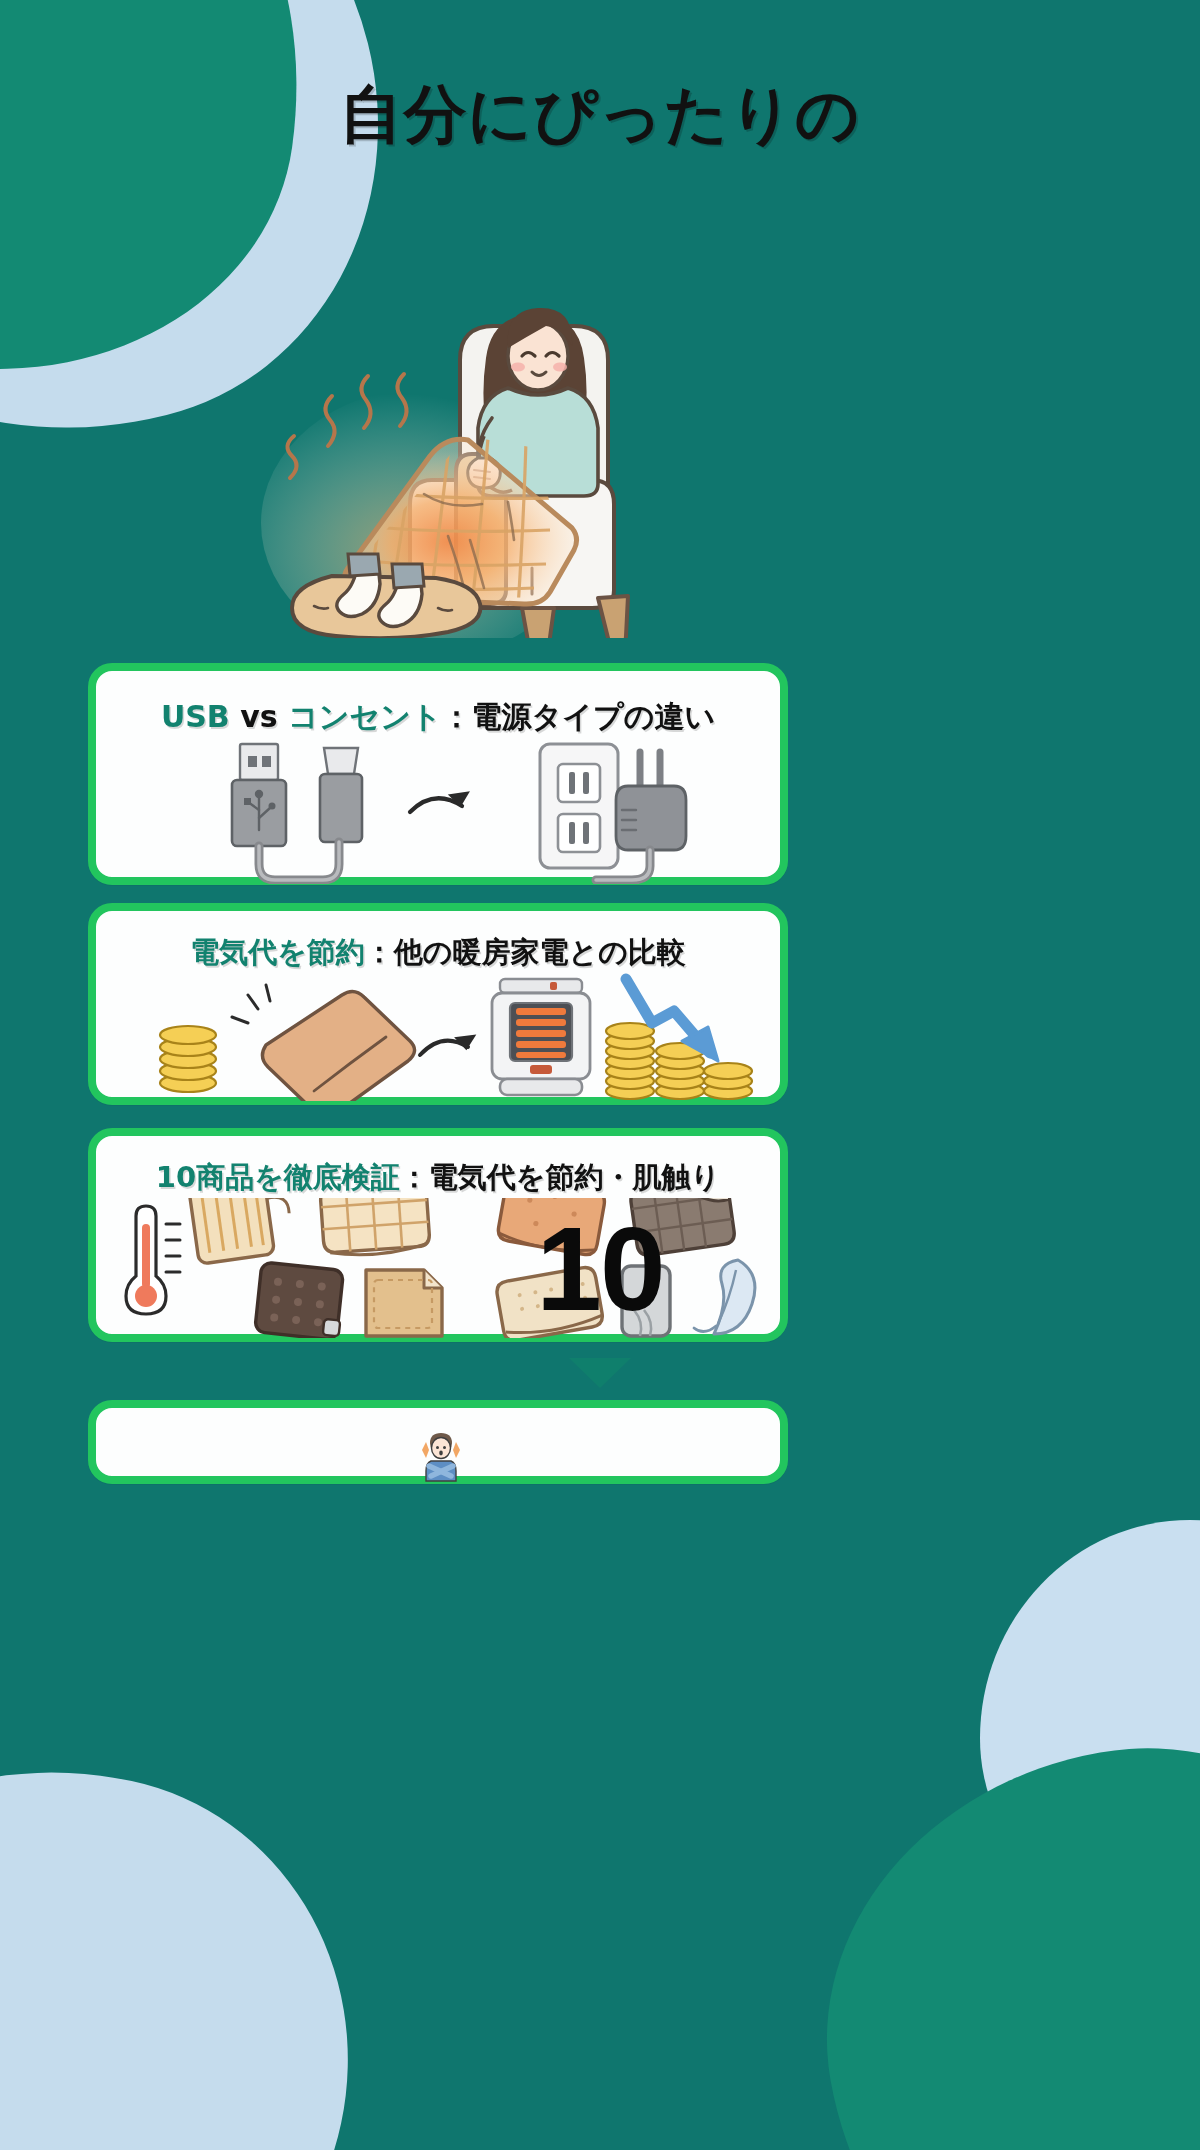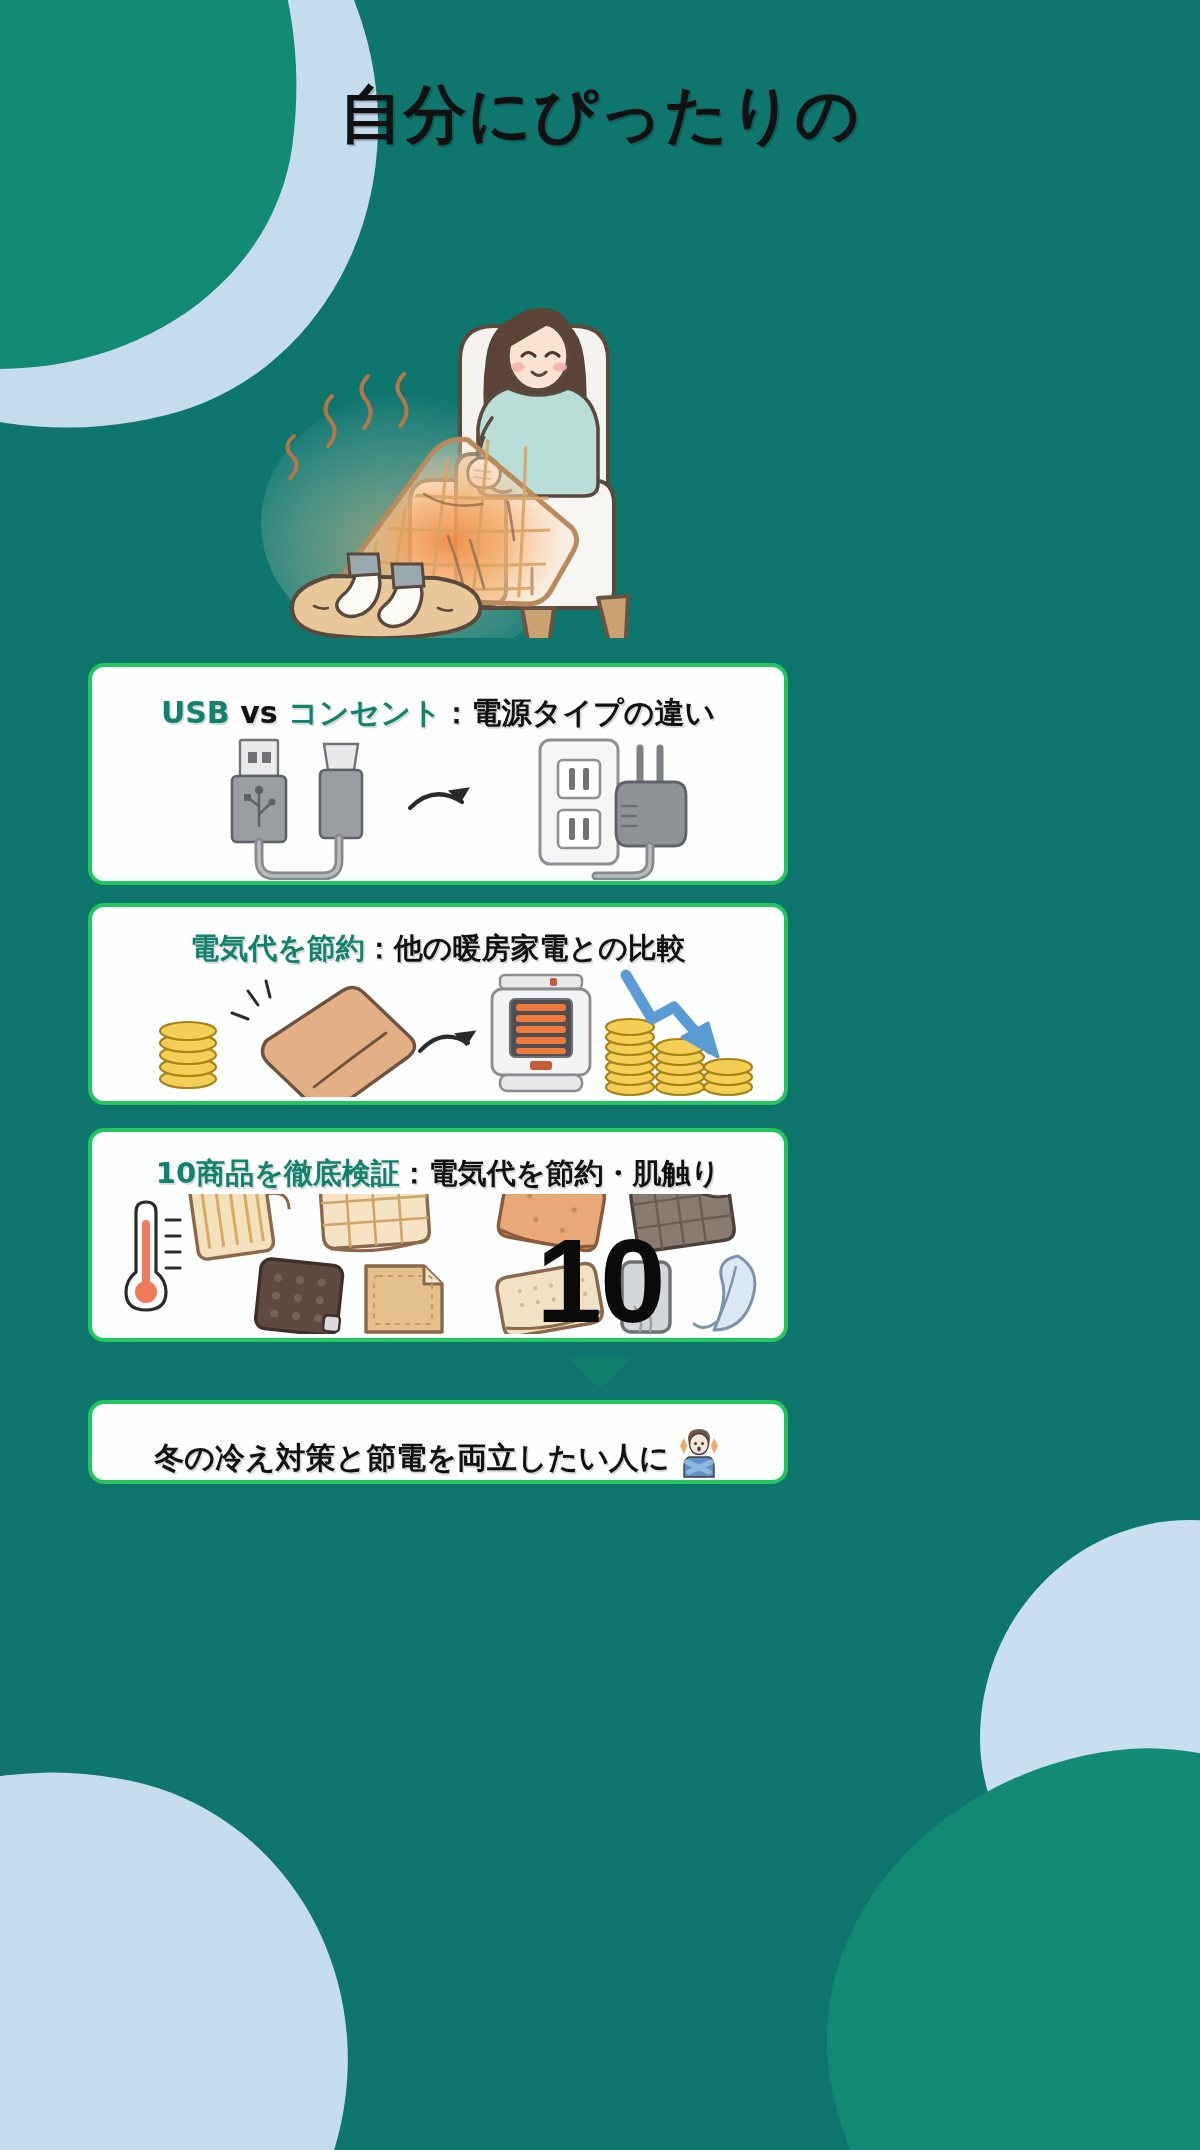--- a/index.html
+++ b/index.html
@@ -58,21 +58,21 @@
 
   
   .hero{
     position:absolute;top:268px;left:236px;width:470px;height:370px;z-index:4;
   }
   .hero svg{display:block;}
 
   
   .card{
     position:absolute;left:88px;width:700px;
-    border:4px solid #22c55e;border-radius:16px;
+    border:8px solid #22c55e;border-radius:24px;
     background:#fdfefe;box-sizing:border-box;z-index:5;
     box-shadow:0 1px 0 rgba(0,0,0,0.04);
   }
   .card-title{
     text-align:center;font-weight:bold;color:#111;
     font-family:"DejaVu Sans","Liberation Sans",sans-serif;
     white-space:nowrap;
     text-shadow:1.5px 1.5px 0 rgba(0,0,0,0.15);
   }
   .card-title .accent{color:#12826f;}
@@ -96,21 +96,21 @@
     border-left:31px solid transparent;
     border-right:31px solid transparent;
     border-top:30px solid #0f7f6c;
     z-index:5;
   }
 
   .big-ten{
     position:absolute;left:50%;top:1210px;transform:translateX(-50%);
     font-size:118px;font-weight:bold;color:#0a0a0a;line-height:1;
     font-family:"Liberation Sans","DejaVu Sans",sans-serif;
-    letter-spacing:-2px;z-index:6;margin-top:12px;
+    letter-spacing:-2px;z-index:6;
   }
   .inline-person{
     display:inline-block;vertical-align:-10px;margin-left:6px;
   }
 </style>
 </head>
 <body>
 
 <div class="page">
 
@@ -475,21 +475,21 @@
       </svg>
     </div>
   </div>
 
   <div class="big-ten">10</div>
 
   <div class="down-arrow"></div>
 
   <div class="card" id="card4">
     <div class="card-title">
-      <span>冬の冷え対策と節電を両立したい人に</span><span class="inline-person">
+      <span class="inline-person">
         <svg width="46" height="52" viewBox="0 0 46 52">
 
           <path d="M4 20 l4 -8 l3 8 l-3 8 Z" fill="#f2a765"></path>
           <path d="M42 20 l-4 -8 l-3 8 l3 8 Z" fill="#f2a765"></path>
 
           <path d="M23 3 q-11 0 -11 10 q0 4 2 6 l18 0 q2 -2 2 -6 q0 -10 -11 -10 Z" fill="#6f5a4a"></path>
 
           <ellipse cx="23" cy="18" rx="9.5" ry="10.5" fill="#fce5d6" stroke="#3f3f3f" stroke-width="1.4"></ellipse>
           <circle cx="19.5" cy="17.5" r="1.5" fill="#3f3f3f"></circle>
           <circle cx="26.5" cy="17.5" r="1.5" fill="#3f3f3f"></circle>

